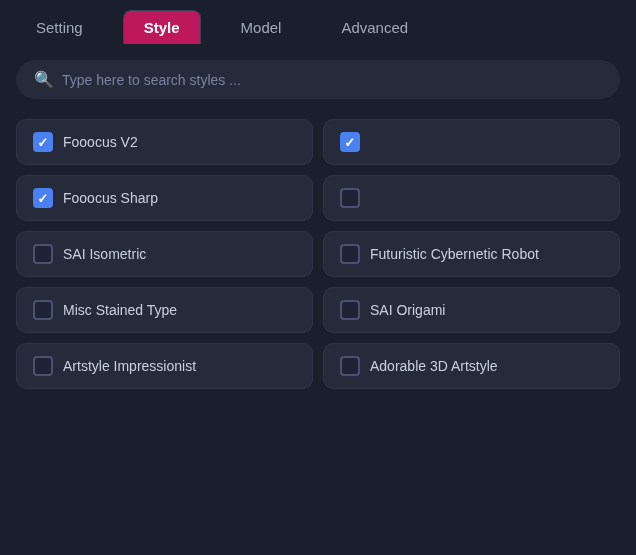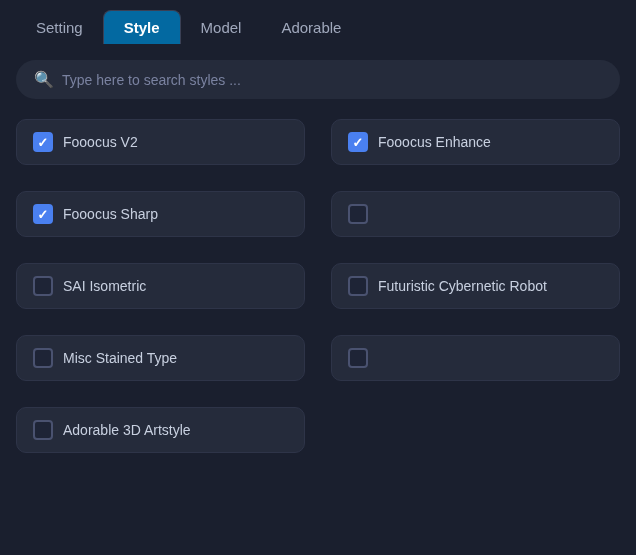--- a/index.html
+++ b/index.html
@@ -21,37 +21,37 @@
       width: 636px;
       height: 555px;
       background-color: #1a1f2e;
       padding: 10px 16px;
     }
 
     
     .tabs {
       display: flex;
       align-items: center;
-      gap: 0;
+      gap: 20px;
       margin-bottom: 16px;
     }
 
     .tab {
       padding: 8px 20px;
       border-radius: 8px 8px 0 0;
       cursor: pointer;
       font-size: 15px;
       color: #a0a8bc;
       background: transparent;
       border: none;
       outline: none;
     }
 
     .tab.active {
-      background-color: #0369a1;
+      background-color: #be185d;
       color: #ffffff;
       font-weight: 600;
       border: 1px solid #3a4055;
       border-bottom: none;
     }
 
     
     .search-box {
       display: flex;
       align-items: center;
@@ -77,21 +77,21 @@
     }
 
     .search-input::placeholder {
       color: #7a82a0;
     }
 
     
     .styles-grid {
       display: grid;
       grid-template-columns: 1fr 1fr;
-      gap: 26px;
+      gap: 10px;
     }
 
     .style-item {
       display: flex;
       align-items: center;
       gap: 10px;
       background-color: #252b3b;
       border-radius: 10px;
       padding: 12px 16px;
       cursor: pointer;
@@ -131,37 +131,36 @@
   </style>
 </head>
 <body>
 
 <div class="container">
 
   <div class="tabs">
     <button class="tab">Setting</button>
     <button class="tab active">Style</button>
     <button class="tab">Model</button>
-    <button class="tab">Adorable</button>
+    <button class="tab">Advanced</button>
   </div>
 
   <div class="search-box">
     <span class="search-icon">🔍</span>
     <input class="search-input" type="text" placeholder="Type here to search styles ..." style="">
   </div>
 
   <div class="styles-grid">
 
     <div class="style-item">
       <div class="checkbox checked"></div>
       <span class="style-label">Fooocus V2</span>
     </div>
     <div class="style-item">
       <div class="checkbox checked"></div>
-      <span class="style-label">Fooocus Enhance</span>
     </div>
 
     <div class="style-item">
       <div class="checkbox checked"></div>
       <span class="style-label">Fooocus Sharp</span>
     </div>
     <div class="style-item">
       <div class="checkbox"></div>
     </div>
 
@@ -171,23 +170,28 @@
     </div>
     <div class="style-item">
       <div class="checkbox"></div>
       <span class="style-label">Futuristic Cybernetic Robot</span>
     </div>
 
     <div class="style-item">
       <div class="checkbox"></div>
       <span class="style-label">Misc Stained Type</span>
     </div>
+    <div class="style-item">
+      <div class="checkbox"></div>
+      <span class="style-label">SAI Origami</span>
+    </div>
 
     <div class="style-item">
       <div class="checkbox"></div>
+      <span class="style-label">Artstyle Impressionist</span>
     </div>
 
     <div class="style-item">
       <div class="checkbox"></div>
       <span class="style-label">Adorable 3D Artstyle</span>
     </div>
   </div>
 </div>
 
 </body></html>

